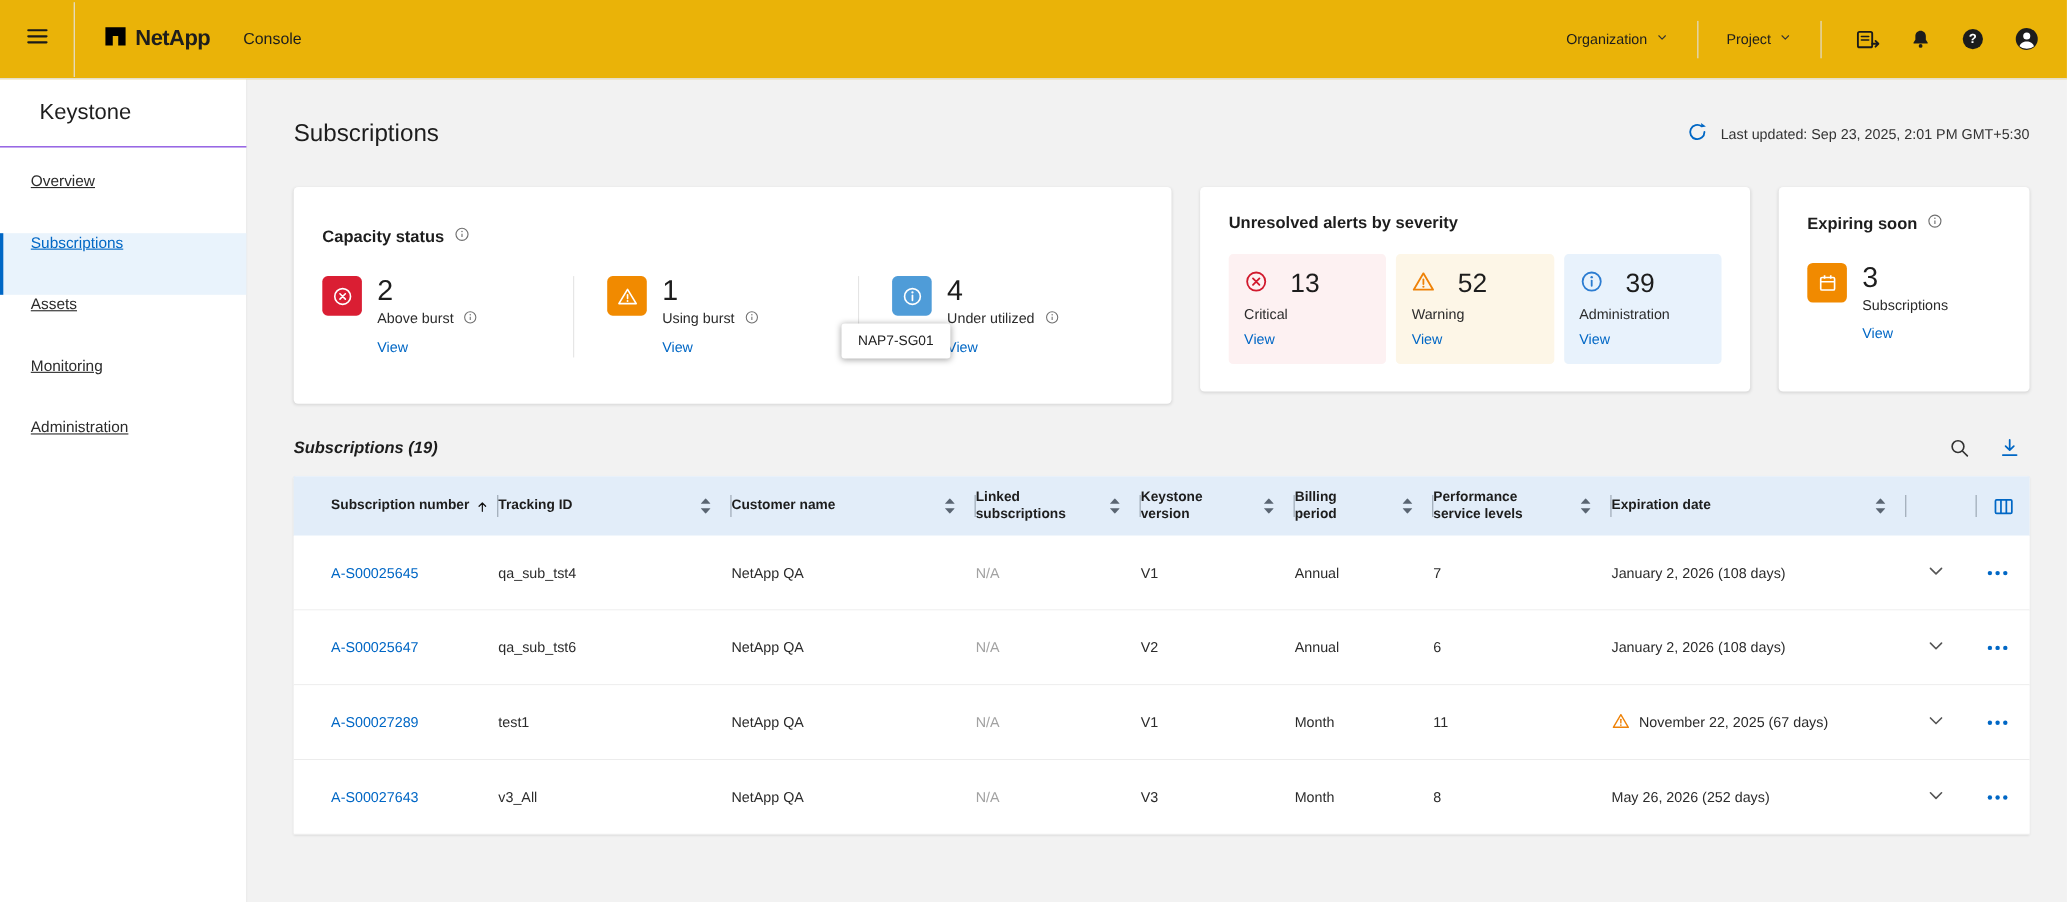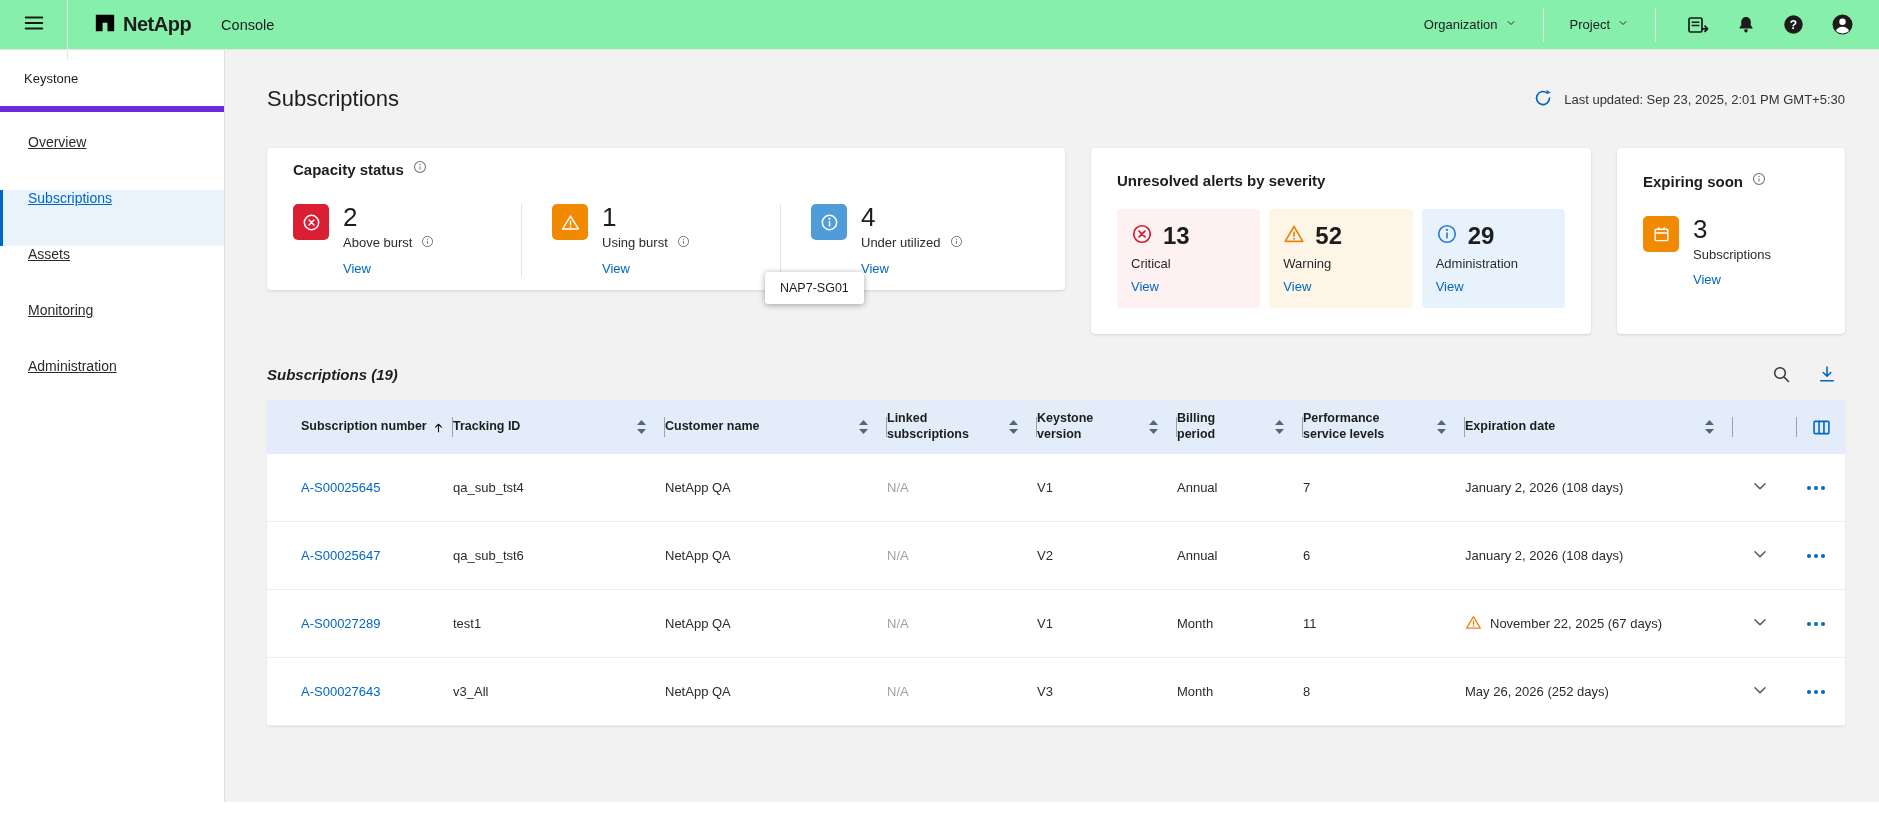--- a/index.html
+++ b/index.html
@@ -1,54 +1,54 @@
 <!DOCTYPE html>
 <html><head>
 <meta charset="utf-8">
 <style>
   * { margin:0; padding:0; box-sizing:border-box; }
   html,body { width:1879px; height:820px; overflow:hidden; background:#fff;
     font-family:"Liberation Sans", sans-serif; color:#1d1d1d; }
 
   
-  .topbar { height:50px; background:#86efac; border-bottom:1px solid #e4e4e4;
+  .topbar { height:72px; background:#eab308; border-bottom:1px solid #e4e4e4;
     display:flex; align-items:center; position:relative; z-index:10; }
   .hamburger { width:68px; height:68px; display:flex; align-items:center;
     justify-content:center; border-right:1px solid #e4e4e4; cursor:pointer; }
   .brand { display:flex; align-items:center; margin-left:26px; }
   .brand-name { font-size:20px; font-weight:bold; letter-spacing:-0.5px; margin-left:7px; }
   .console-label { font-size:14.5px; margin-left:30px; }
   .topbar-right { margin-left:auto; display:flex; align-items:center; padding-right:24px; }
   .tb-dd { display:flex; align-items:center; gap:7px; font-size:13px; padding:0 26px; cursor:pointer; }
   .tb-divider { width:1px; height:34px; background:#e0e0e0; }
   .tb-icons { display:flex; align-items:center; gap:25px; margin-left:30px; }
   .tb-icon { cursor:pointer; display:flex; align-items:center; }
 
   
   .shell { display:flex; height:752px; }
   .sidebar { width:225px; background:#fff; border-right:1px solid #e0e0e0; flex-shrink:0; }
-  .sidebar-title { height:62px; display:flex; align-items:center; padding-left:24px;
-    font-size:13px; border-bottom:6px solid #6d28d9; }
+  .sidebar-title { height:62px; display:flex; align-items:center; padding-left:36px;
+    font-size:20px; border-bottom:1px solid #6d28d9; }
   .side-nav { padding-top:22px; }
   .side-item { height:56px; display:flex; align-items:flex-start; padding-left:28px;
     font-size:14px; color:#2b2b2b; cursor:pointer; position:relative;text-decoration:underline; }
   .side-item.active { color:#0067c5; background:#e9f3fc; }
   .side-item.active::before { content:''; position:absolute; left:0; top:0; bottom:0;
     width:3px; background:#0067c5; }
 
   main { flex:1; background:#f2f2f2; padding:36px 34px 0 42px; overflow:hidden; }
 
   .page-head { display:flex; justify-content:space-between; align-items:center; margin-bottom:36px; }
   .page-title { font-size:22px; font-weight:normal; color:#1d1d1d; }
   .updated { display:flex; align-items:center; gap:11px; font-size:13px; color:#333; }
 
   
   .cards-row { display:flex; gap:26px; }
   .card { background:#fff; border-radius:4px; box-shadow:0 1px 3px rgba(0,0,0,0.12); }
-  .capacity-card { width:798px; padding:12px 26px; position:relative; height:142px; }
+  .capacity-card { width:798px; padding:36px 26px; position:relative; height:197px; }
   .alerts-card { width:500px; padding:24px 26px; height:186px; }
   .expiring-card { flex:1; padding:24px 26px; height:186px; }
   .card-title-row { display:flex; align-items:center; gap:9px; }
   .card-title { font-size:15px; font-weight:bold; color:#1d1d1d; }
 
   .metrics { display:flex; margin-top:26px; }
   .metric { flex:1; display:flex; gap:14px; }
   .metric + .metric { border-left:1px solid #e4e4e4; padding-left:30px; }
   .m-icon { width:36px; height:36px; border-radius:5px; display:flex; align-items:center;
     justify-content:center; flex-shrink:0; }
@@ -62,21 +62,21 @@
 
   .tooltip { position:absolute; left:498px; top:124px; background:#fff;
     box-shadow:0 1px 6px rgba(0,0,0,0.35); border-radius:3px; padding:9px 15px;
     font-size:12.5px; color:#1d1d1d; z-index:5; white-space:nowrap; }
 
   .alert-panels { display:flex; gap:9px; margin-top:20px; }
   .alert-panel { flex:1; border-radius:4px; padding:13px 14px; }
   .alert-panel.critical { background:#fdf1f2; }
   .alert-panel.warning { background:#fdf6e7; }
   .alert-panel.informational { background:#e8f2fc; }
-  .ap-top { display:flex; align-items:center; gap:10px;font-weight:bold; }
+  .ap-top { display:flex; align-items:center; gap:20px; }
   .ap-value { font-size:24px; color:#1d1d1d; }
   .ap-label { font-size:13px; margin-top:6px; color:#2b2b2b; }
   .alert-panel .view-link { margin-top:8px; }
 
   
   .filter-bar { margin-top:28px; height:62px; display:flex; align-items:center; padding:0 30px; }
   .fb-title { font-size:14px; font-weight:bold; margin-left:18px; }
   .fb-status { font-size:13px; color:#333; margin-left:150px; }
   .fb-chevron { margin-left:auto; cursor:pointer; display:flex; }
 
@@ -341,21 +341,21 @@
           </div>
           <div class="alert-panel informational">
             <div class="ap-top">
               <span>
                 <svg width="22" height="22" viewBox="0 0 24 24">
                     <circle cx="12" cy="12" r="9" stroke="#2c7cd1" stroke-width="1.8" fill="none"></circle>
                     <path d="M12 11v5.2" stroke="#2c7cd1" stroke-width="1.8" stroke-linecap="round"></path>
                     <circle cx="12" cy="7.6" r="1.2" fill="#2c7cd1"></circle>
                   </svg>
               </span>
-              <span class="ap-value">29</span>
+              <span class="ap-value">39</span>
             </div>
             <div class="ap-label">Administration</div>
             <a class="view-link">View</a>
           </div>
         </div>
       </section>
 
       <section class="card expiring-card">
         <div class="card-title-row">
           <h2 class="card-title">Expiring soon</h2>

